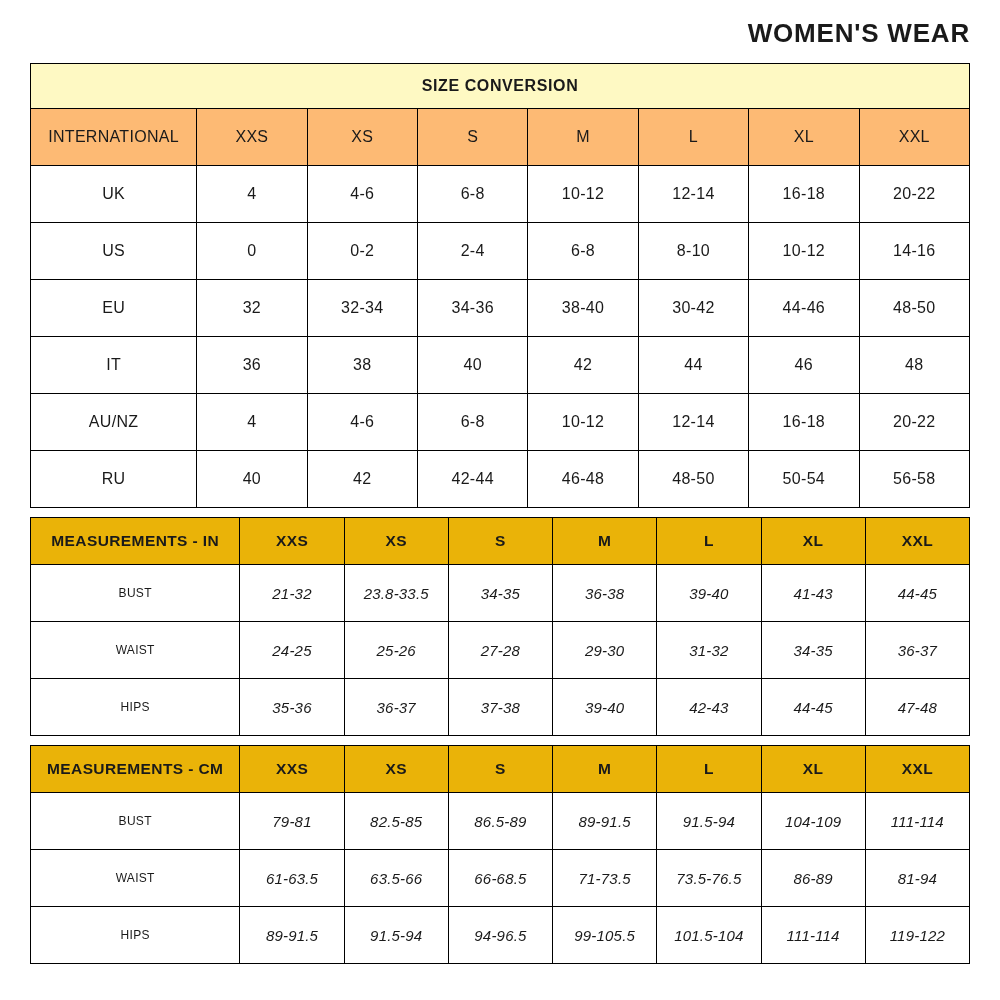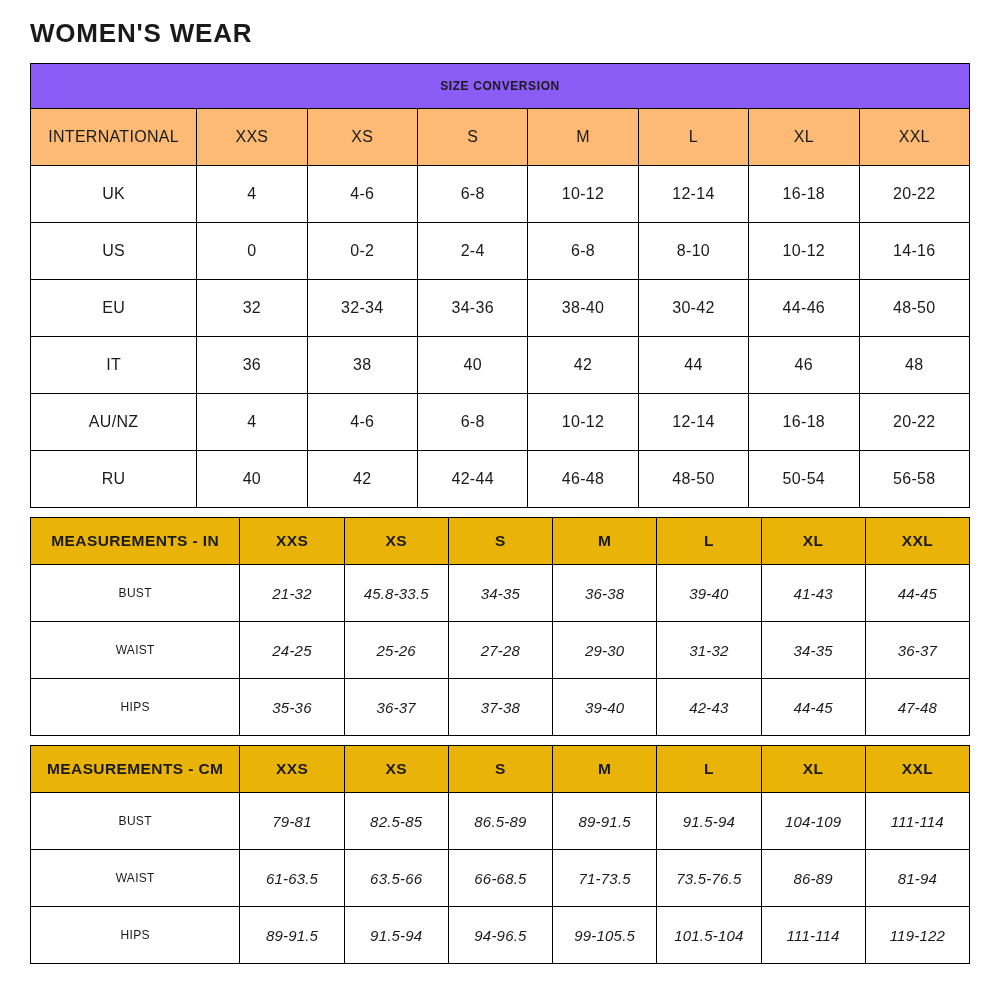--- a/index.html
+++ b/index.html
@@ -6,21 +6,21 @@
     margin: 0;
     padding: 0;
     background: #ffffff;
     color: #1a1a1a;
     font-family: "Liberation Sans", sans-serif;
   }
   body { width: 1000px; height: 1000px; overflow: hidden; }
   .page { padding: 10px 30px 0 30px; box-sizing: border-box; }
 
   h1.page-title {
-    text-align: left;
+    text-align: right;
     font-size: 26px;
     font-weight: 700;
     letter-spacing: 0.8px;
     margin: 8px 0 14px 0;
   }
 
   table.tbl {
     width: 100%;
     border-collapse: collapse;
     table-layout: fixed;
@@ -30,22 +30,22 @@
     border: 1.5px solid #000000;
     text-align: center;
     vertical-align: middle;
     padding: 0 4px;
     overflow: hidden;
   }
 
   
   .tbl tr.title-row th {
     height: 44px;
-    background: #8b5cf6;
-    font-size: 12px;
+    background: #fef9c3;
+    font-size: 16px;
     font-weight: 700;
     letter-spacing: 0.6px;
     margin-top: 40px;
   }
 
   
   .conv col.col-label { width: 17.7%; }
   .conv col.col-size  { width: 11.76%; }
   .conv tr.head-row th {
     height: 56px;
@@ -182,21 +182,21 @@
           <th>XS</th>
           <th>S</th>
           <th>M</th>
           <th>L</th>
           <th>XL</th>
           <th>XXL</th>
         </tr>
         <tr>
           <td class="row-label">BUST</td>
           <td class="value-cell">21-32</td>
-          <td class="value-cell">45.8-33.5</td>
+          <td class="value-cell">23.8-33.5</td>
           <td class="value-cell">34-35</td>
           <td class="value-cell">36-38</td>
           <td class="value-cell">39-40</td>
           <td class="value-cell">41-43</td>
           <td class="value-cell">44-45</td>
         </tr>
         <tr>
           <td class="row-label">WAIST</td>
           <td class="value-cell">24-25</td>
           <td class="value-cell">25-26</td>

